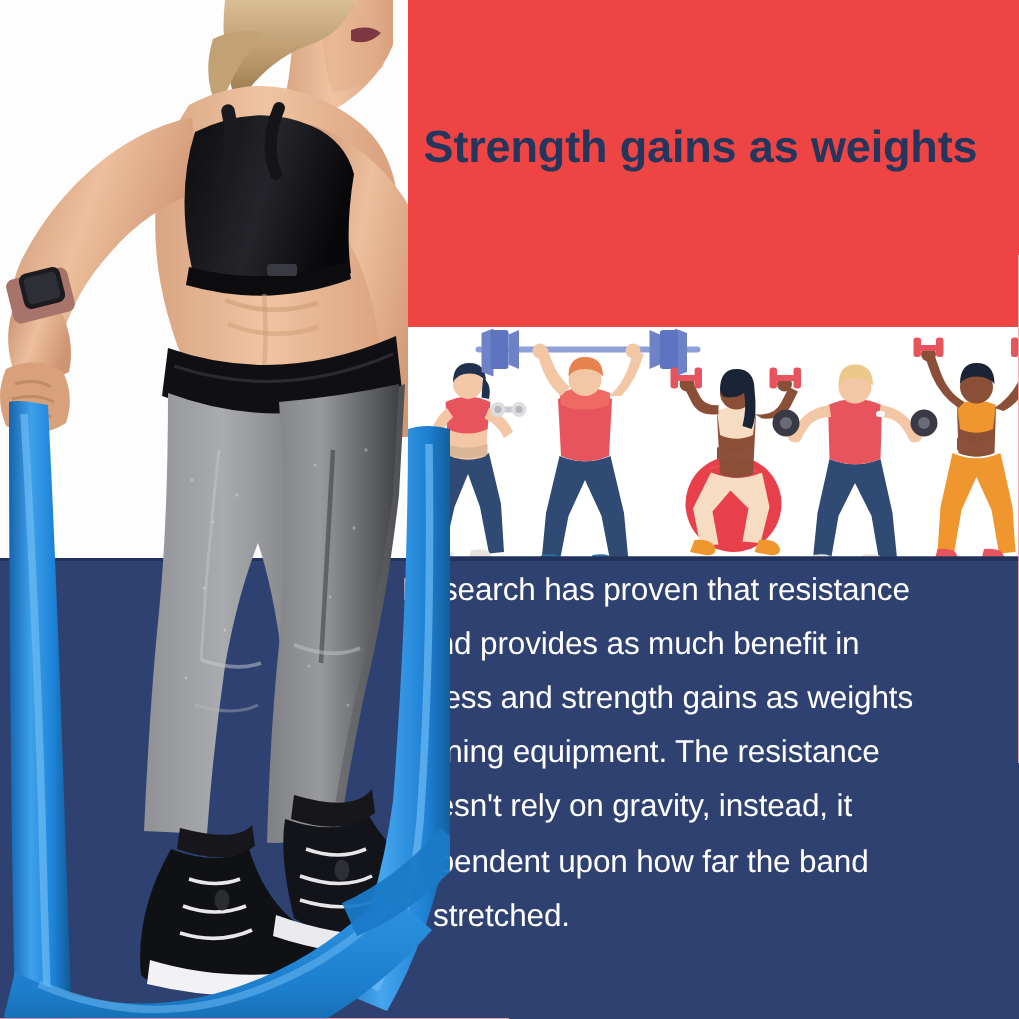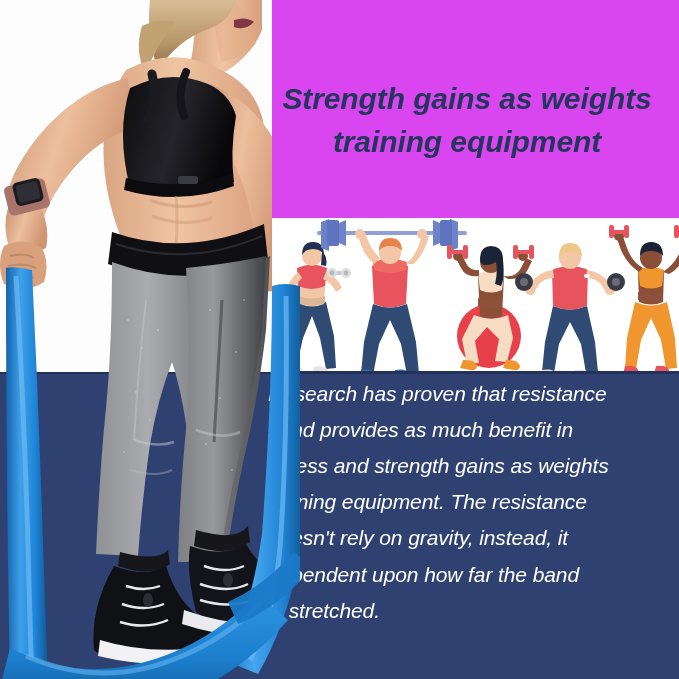--- a/index.html
+++ b/index.html
@@ -5,23 +5,22 @@
   html, body {
     margin: 0;
     padding: 0;
     background: #ffffff;
   }
   #page {
     position: relative;
     width: 679px;
     height: 679px;
     overflow: hidden;
-    background: #d946ef;
+    background: #ef4444;
     font-family: "Liberation Sans", sans-serif;
-    font-style: italic;
   }
 
   
   .navy-panel {
     position: absolute;
     left: 0;
     top: 371px;
     width: 679px;
     height: 308px;
     background: #2e4170;
@@ -325,21 +324,20 @@
                q-46 52 -104 76
                q-92 36 -184 -8 Z" fill="url(#bandBottom)"></path>
       <path d="M26 656 q78 34 156 0 q44 -18 80 -54" stroke="#62b4f0" stroke-width="5" fill="none" opacity="0.6"></path>
 
       <path d="M228 602 q36 -16 66 -50 l18 16 q-34 40 -74 56 Z" fill="#1a7ac8" opacity="0.95"></path>
     </svg>
   </div>
 
   <div class="headline">
     <div>Strength gains as weights</div>
-    <div>training equipment</div>
   </div>
 
   <div class="illus-strip">
     <svg width="407" height="155" viewBox="0 0 407 155" xmlns="http://www.w3.org/2000/svg">
       <rect x="0" y="0" width="407" height="155" fill="#ffffff"></rect>
 
       <g>
 
         <path d="M26 84 q14 6 28 0 l8 34 l2 32 l-10 1 l-6 -31 l-8 -22 l-9 22 l-7 31 l-10 -1 l4 -32 Z" fill="#2f4b74"></path>
 

